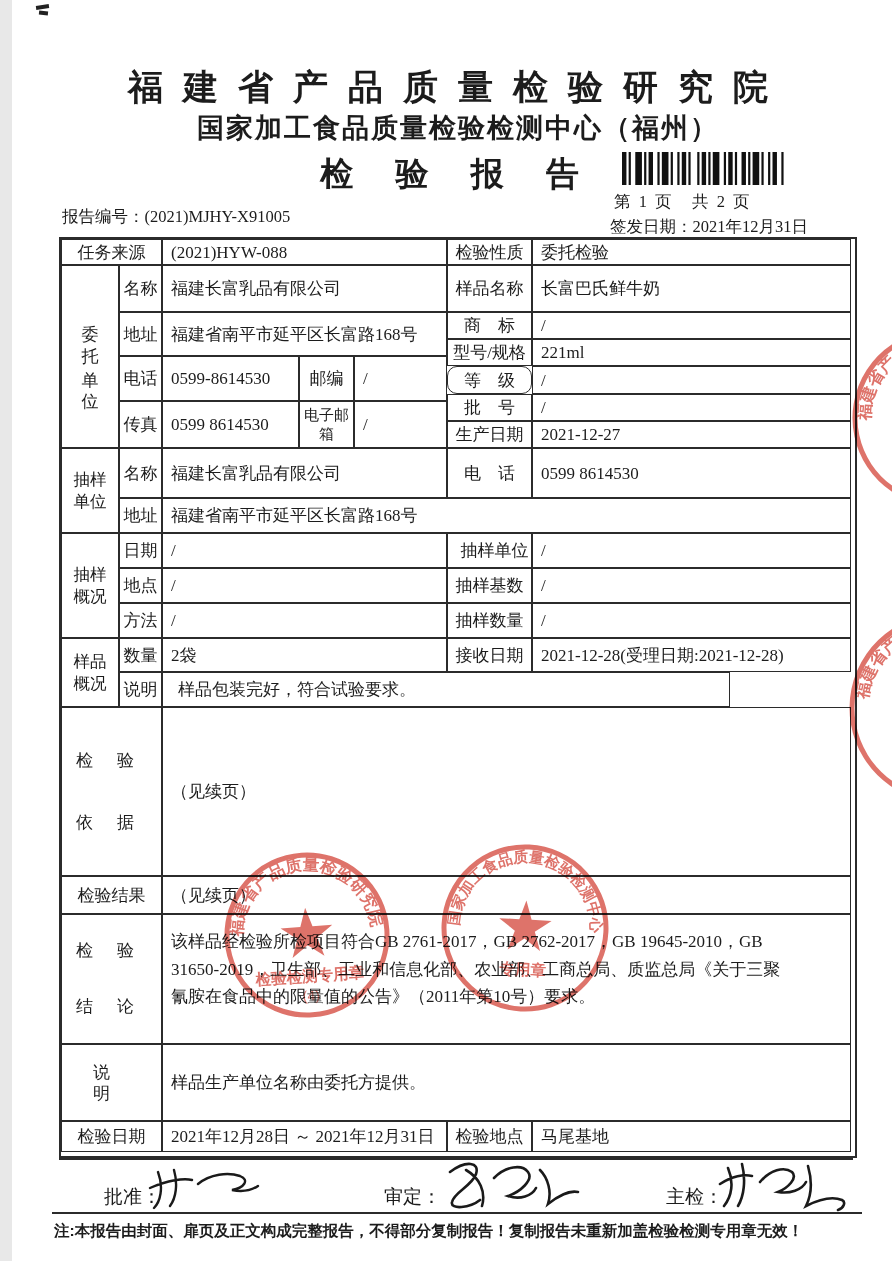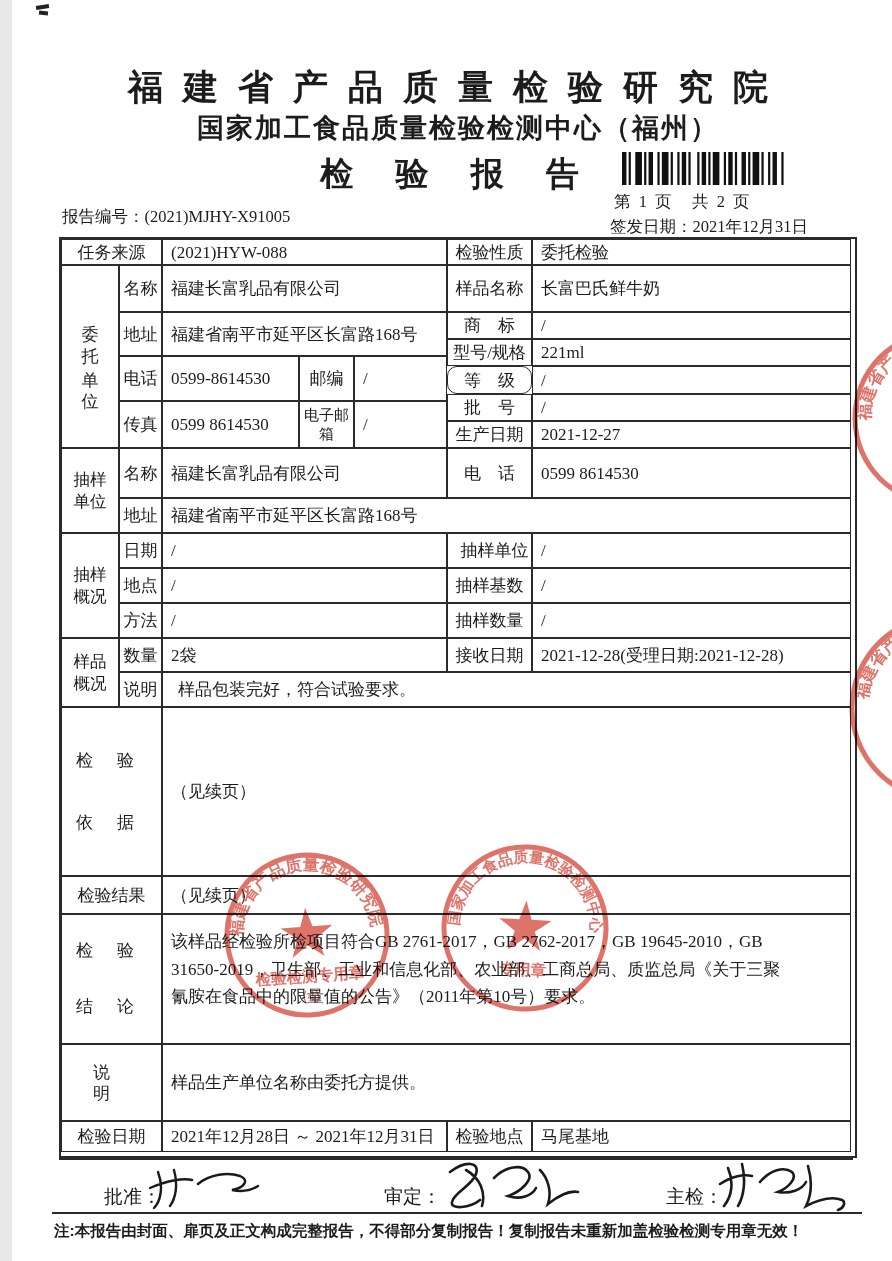--- a/index.html
+++ b/index.html
@@ -154,21 +154,21 @@
     <div class="cell val" style="left:471px;top:364px;width:319px;height:35px;">/</div>
 
     <div class="cell lbl glabel" style="left:0;top:399px;width:58px;height:69px;">
         <span>样品概况</span>
       </div>
     <div class="cell lbl" style="left:58px;top:399px;width:43px;height:34px;">数量</div>
     <div class="cell val" style="left:101px;top:399px;width:285px;height:34px;">2袋</div>
     <div class="cell lbl" style="left:386px;top:399px;width:85px;height:34px;">接收日期</div>
     <div class="cell val" style="left:471px;top:399px;width:319px;height:34px;">2021-12-28(受理日期:2021-12-28)</div>
     <div class="cell lbl" style="left:58px;top:433px;width:43px;height:35px;">说明</div>
-    <div class="cell val" style="left:101px;top:433px;width:689px;height:35px;padding-left:15px;">样品包装完好，符合试验要求。</div>
+    <div class="cell val" style="left:101px;top:433px;width:568px;height:35px;padding-left:15px;">样品包装完好，符合试验要求。</div>
 
     <div class="cell lbl spread" style="left:0;top:468px;width:101px;height:169px;">检验依据</div>
     <div class="cell val" style="left:101px;top:468px;width:689px;height:169px;">（见续页）</div>
 
     <div class="cell lbl" style="left:0;top:637px;width:101px;height:38px;">检验结果</div>
     <div class="cell val" style="left:101px;top:637px;width:689px;height:38px;">（见续页）</div>
 
     <div class="cell lbl spread-tall" style="left:0;top:675px;width:101px;height:130px;">检验结论</div>
     <div class="cell conclusion" style="left:101px;top:675px;width:689px;height:130px;">该样品经检验所检项目符合GB 2761-2017，GB 2762-2017，GB 19645-2010，GB 31650-2019，卫生部、工业和信息化部、农业部、工商总局、质监总局《关于三聚氰胺在食品中的限量值的公告》（2011年第10号）要求。</div>
 

